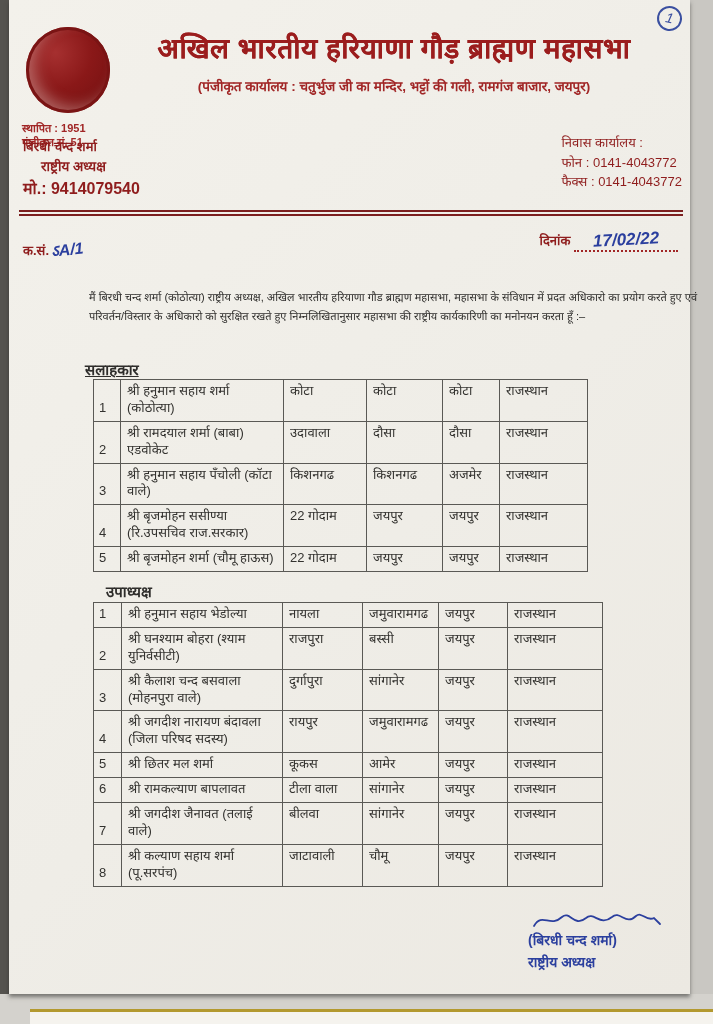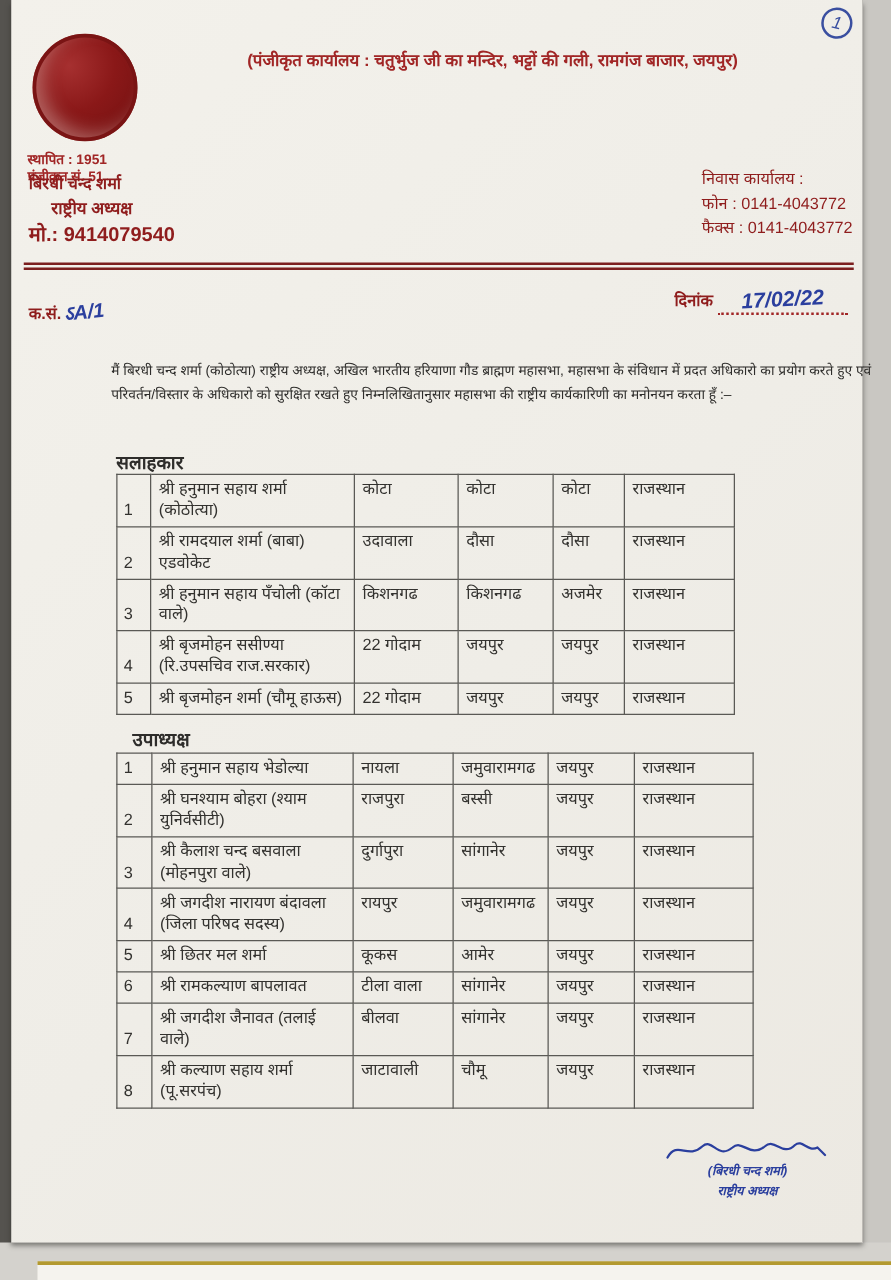--- a/index.html
+++ b/index.html
@@ -62,52 +62,53 @@
   .date-row { position:absolute; right:12px; top:230px; font-size:13px; font-weight:bold; }
   .date-dotted { display:inline-block; width:104px; border-bottom:2px dotted #a12626;
                  text-align:center; }
   .date-value { font-size:17px; font-style:italic; font-weight:bold;
                 display:inline-block; transform:rotate(-3deg); }
 
   .body-paragraph { position:absolute; left:80px; top:288px; width:608px;
                     font-size:11px; line-height:1.72; text-align:justify; color:#2e2d2b; }
 
   .section-heading { position:absolute; font-size:15px; font-weight:bold; color:#2e2d2b; }
-  .heading-advisors { left:84px; top:359px; }
+  .heading-advisors { left:76px; top:359px;text-decoration:underline; }
   .heading-vp { left:97px; top:581px; }
 
   .doc-table { border-collapse:collapse; position:absolute; table-layout:fixed;
                font-size:13px; color:#33322f; }
   .doc-table td { border:1px solid #5a5955; padding:3px 6px 4px 6px; line-height:1.3;
                   vertical-align:top; word-wrap:break-word; }
   .doc-table td:first-child { text-align:left; vertical-align:bottom; padding-left:5px; }
   .table-advisors { left:84px; top:379px; width:494px; }
   .table-vp { left:84px; top:602px; width:509px; }
 
   
-  .signature-block { position:absolute; right:22px; top:908px; text-align:center;
-                     font-size:10px; font-weight:bold; line-height:1.55;font-style:italic; }
+  .signature-block { position:absolute; right:22px; top:908px; text-align:left;
+                     font-size:14px; font-weight:bold; line-height:1.55; }
   .signature-scribble { display:block; margin:0 auto -4px auto; }
 
   [data-name]{ -webkit-user-select:none; }
 </style>
 </head>
 <body>
 
 <div class="photo" data-name="document-photo">
   <div class="photo-right-strip" data-name="photo-background-right"></div>
   <div class="photo-bottom-strip" data-name="photo-background-bottom"></div>
 
   <div class="page" data-name="letter-page">
 
     <div class="page-num ink" data-name="page-number-annotation">1</div>
 
     <div class="logo" data-name="mahasabha-emblem-icon"></div>
 
     <div class="title-block" data-name="letterhead">
+      <div class="doc-title" data-name="organization-title">अखिल भारतीय हरियाणा गौड़ ब्राह्मण महासभा</div>
       <div class="doc-subtitle" data-name="registered-office-line">(पंजीकृत कार्यालय : चतुर्भुज जी का मन्दिर, भट्टों की गली, रामगंज बाजार, जयपुर)</div>
     </div>
 
     <div class="est-block" data-name="establishment-block">
       <div data-name="established-line">स्थापित : 1951</div>
       <div data-name="registration-line">पंजीकृत सं. 51</div>
     </div>
 
     <div class="president-block maroon" data-name="president-contact-block">
       <div class="president-name" data-name="president-name">बिरधी चन्द शर्मा</div>

